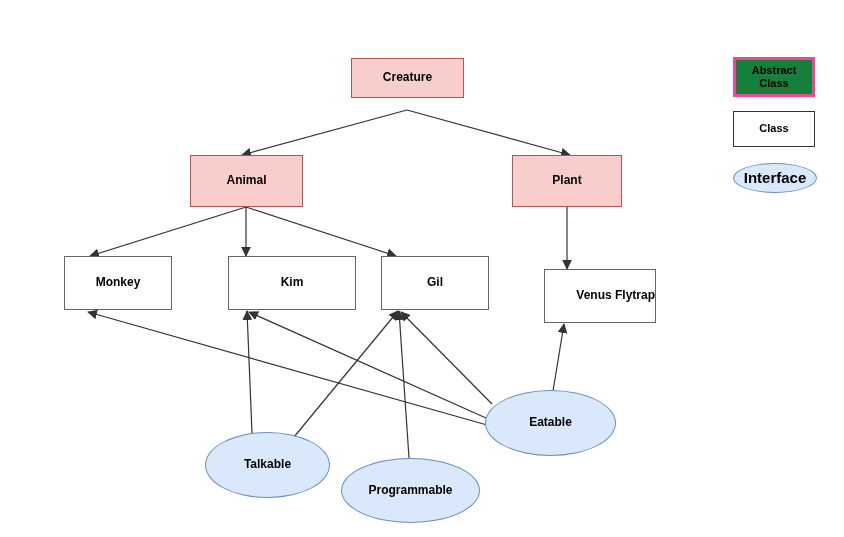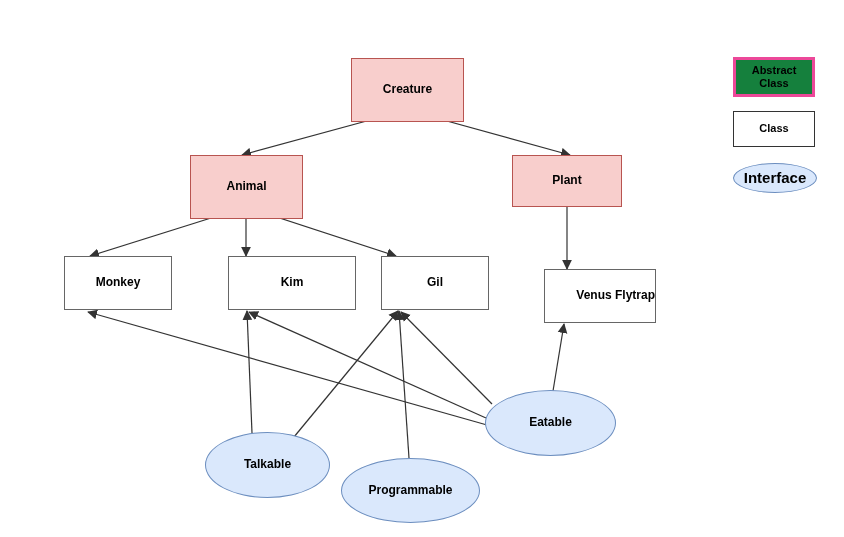--- a/index.html
+++ b/index.html
@@ -93,24 +93,24 @@
       <line x1="289" y1="443" x2="398" y2="311" stroke="#333333" stroke-width="1.2" marker-end="url(#arrow-open)"></line>
       <line x1="409" y1="458" x2="399" y2="311" stroke="#333333" stroke-width="1.2" marker-end="url(#arrow-open)"></line>
       <line x1="553" y1="391" x2="564" y2="324" stroke="#333333" stroke-width="1.2" marker-end="url(#arrow-open)"></line>
       <line x1="492" y1="404" x2="401" y2="312" stroke="#333333" stroke-width="1.2" marker-end="url(#arrow-open)"></line>
       <line x1="486" y1="418" x2="249" y2="312" stroke="#333333" stroke-width="1.2" marker-end="url(#arrow-open)"></line>
       <line x1="487" y1="425" x2="88" y2="312" stroke="#333333" stroke-width="1.2" marker-end="url(#arrow-open)"></line>
     </g>
 </svg>
 
 <div id="node-layer">
-    <div class="node cls-abstract" style="left: 351px; top: 58px; width: 113px; height: 64px; font-size: 12px;">
+    <div class="node cls-abstract" style="left: 351px; top: 58px; width: 113px; height: 40px; font-size: 12px;">
       <span>Creature</span>
     </div>
-    <div class="node cls-abstract" style="left: 190px; top: 155px; width: 113px; height: 64px; font-size: 12px;">
+    <div class="node cls-abstract" style="left: 190px; top: 155px; width: 113px; height: 52px; font-size: 12px;">
       <span>Animal</span>
     </div>
     <div class="node cls-abstract" style="left: 512px; top: 155px; width: 110px; height: 52px; font-size: 12px;">
       <span>Plant</span>
     </div>
     <div class="node cls-concrete" style="left: 28px; top: 256px; width: 108px; height: 54px; font-size: 12px;">
       <span>Monkey</span>
     </div>
     <div class="node cls-concrete" style="left: 192px; top: 256px; width: 128px; height: 54px; font-size: 12px;">
       <span>Kim</span>

